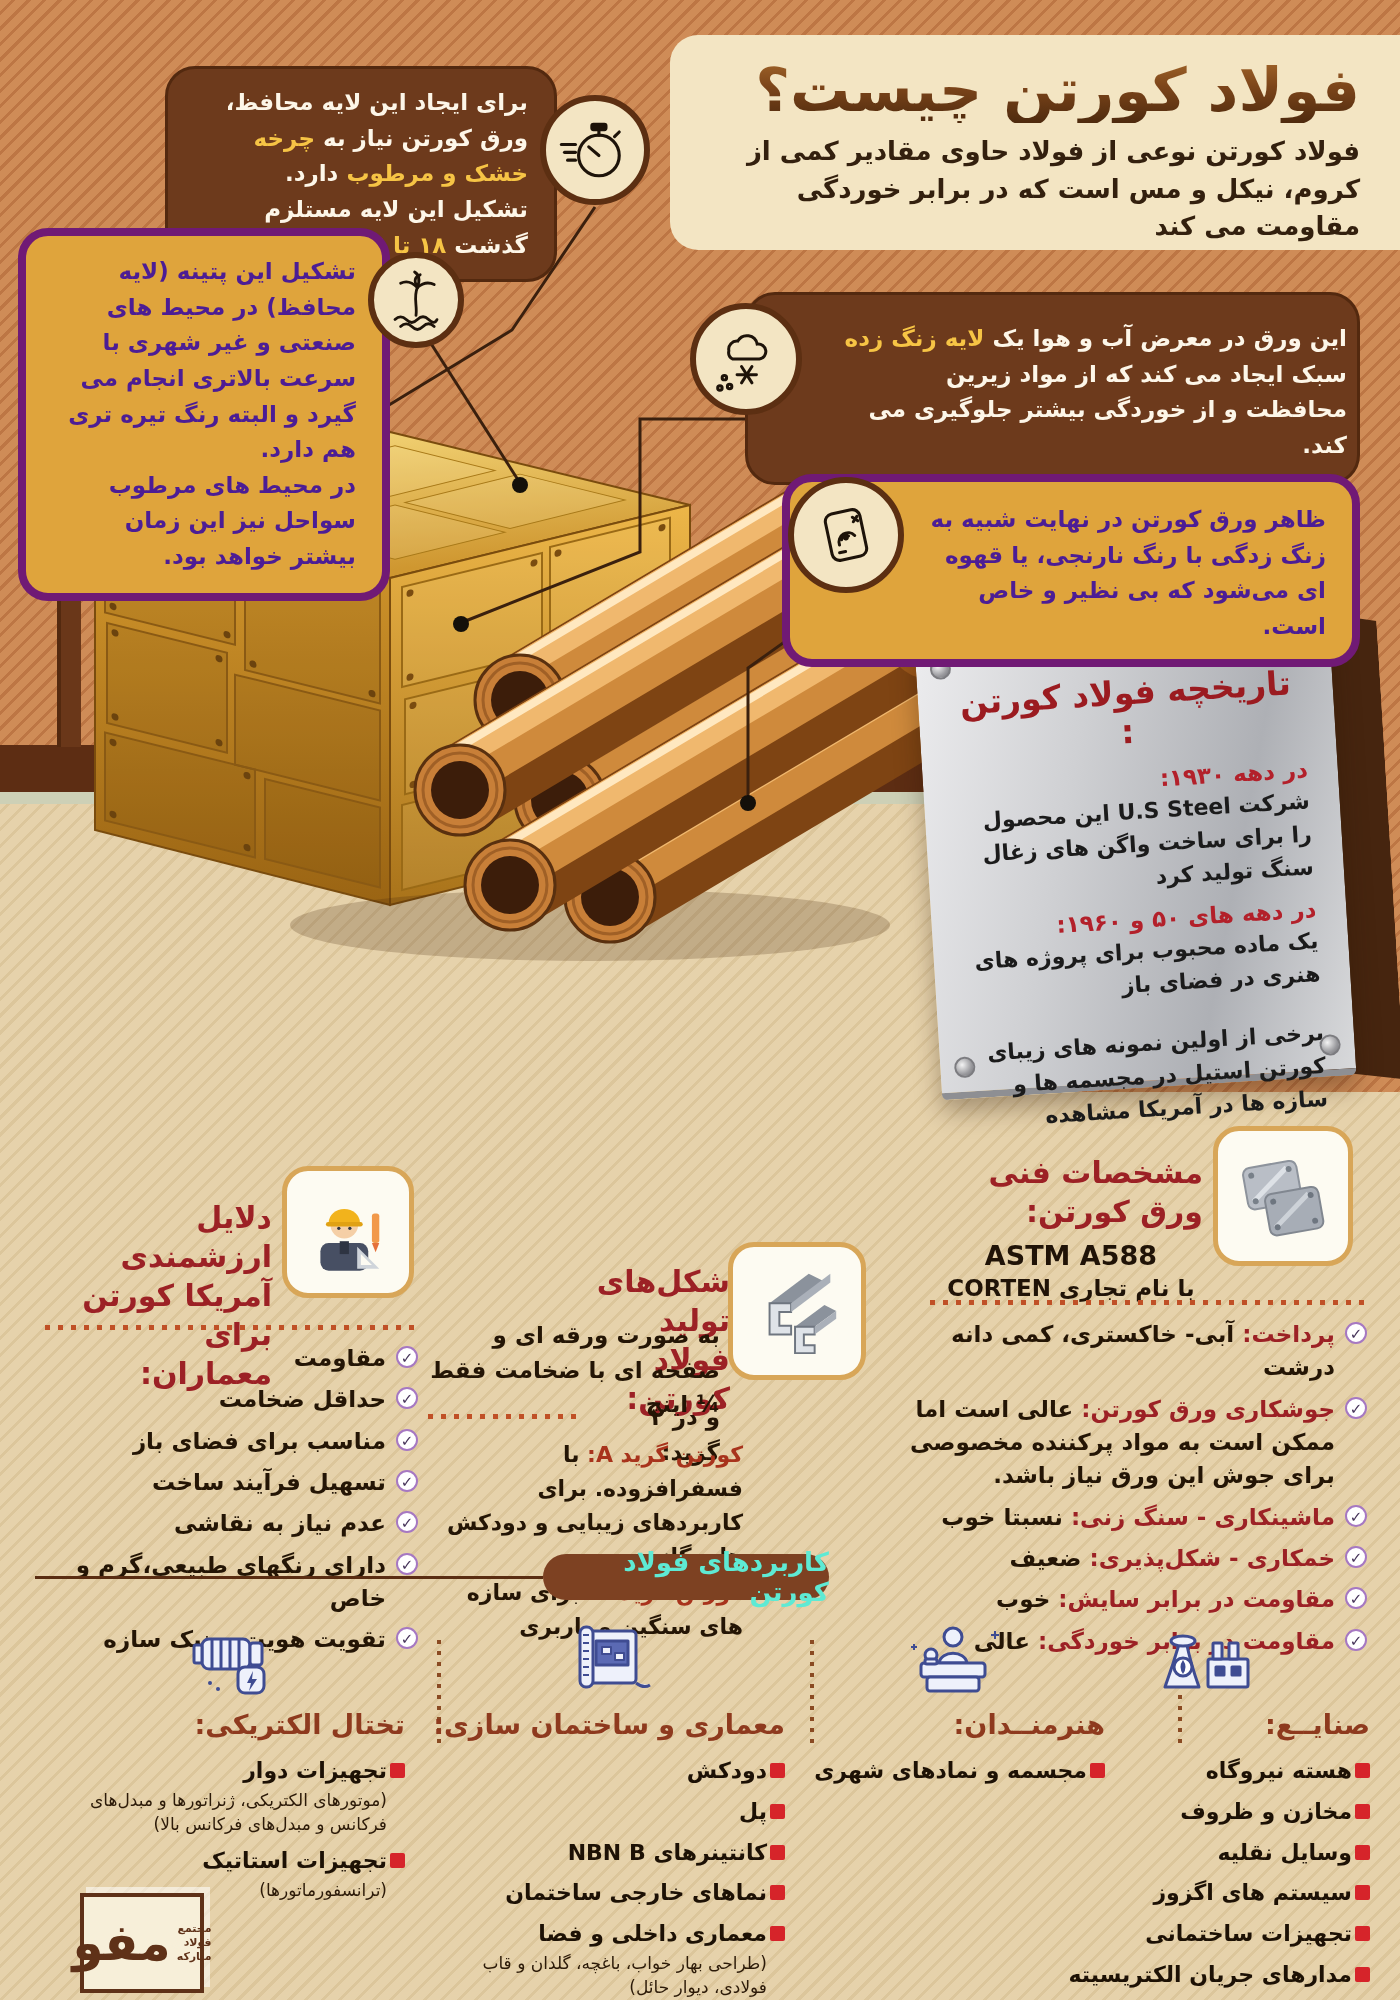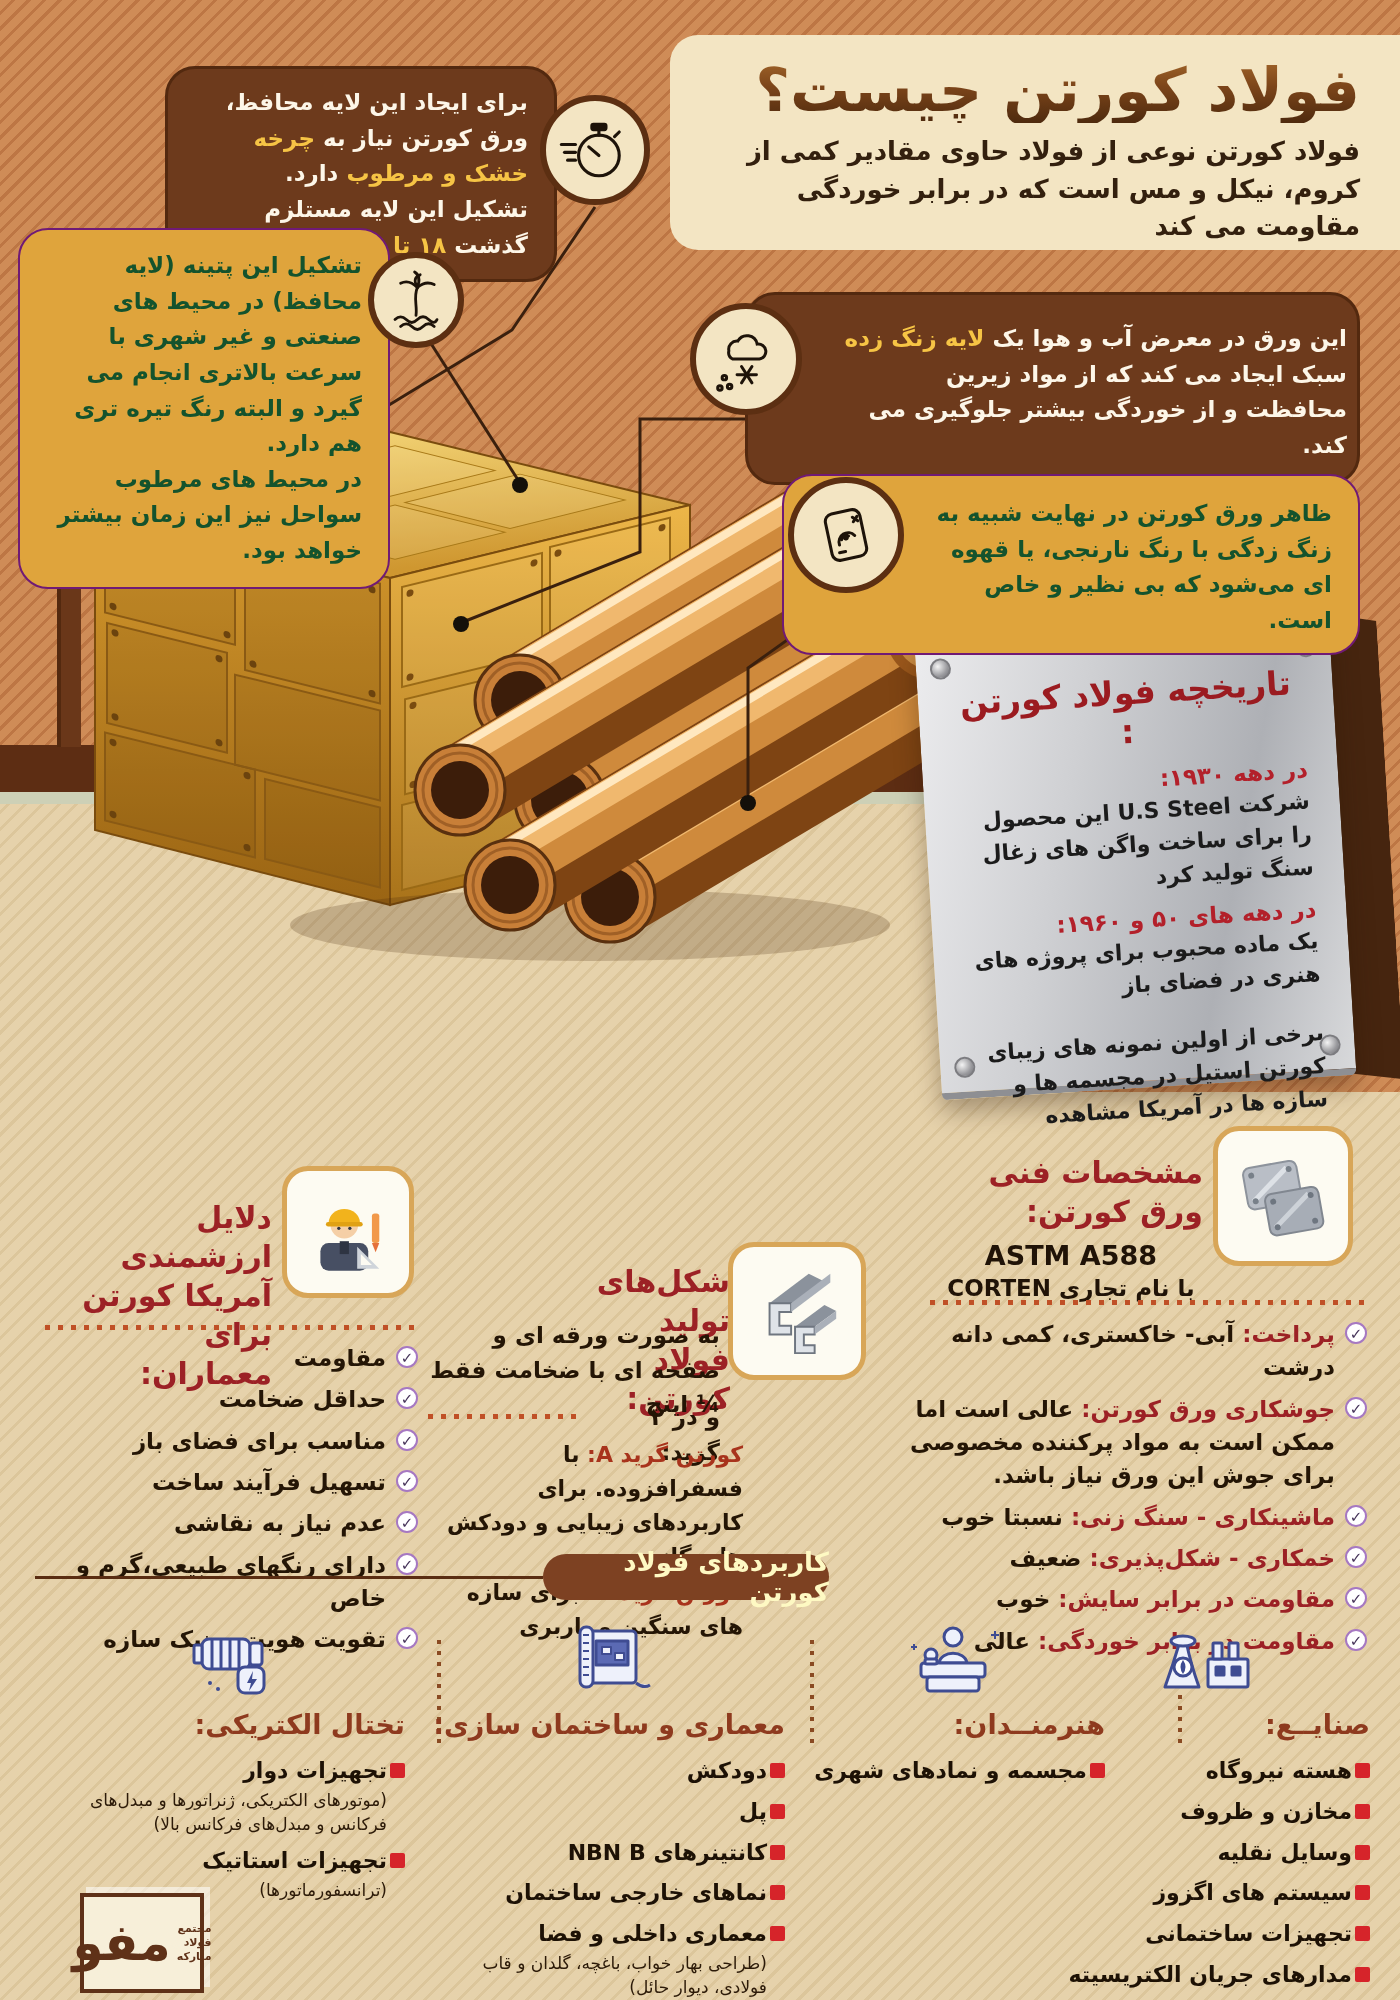--- a/index.html
+++ b/index.html
@@ -20,21 +20,21 @@
   
   .title-panel{left:670px;top:35px;width:730px;height:215px;background:#f3e5c3;
     border-radius:28px 0 0 28px;padding:22px 40px 0 20px;box-sizing:border-box;text-align:right;}
   .main-title{font-size:60px;font-weight:bold;line-height:1.1;
     background:linear-gradient(180deg,#a4672a 0%,#7c451a 45%,#4e2a0e 100%);
     -webkit-background-clip:text;background-clip:text;color:transparent;}
   .subtitle{margin-top:10px;font-size:26px;font-weight:bold;color:#33200e;line-height:1.45;}
   
   .bubble{box-sizing:border-box;border-radius:30px;font-weight:bold;font-size:23px;line-height:1.55;text-align:right;}
   .bubble.brown{background:#6d3a1c;border:3px solid #53290f;color:#fdf6e8;}
-  .bubble.gold{background:#dfa43c;border:2px solid #701a75;color:#14532d;}
+  .bubble.gold{background:#dfa43c;border:8px solid #701a75;color:#4c1d95;}
   .hl{color:#f6c445;}
   .callout-circle{border-radius:50%;background:#f3e5c3;border:6px solid #5c2f12;box-sizing:border-box;
     display:flex;align-items:center;justify-content:center;z-index:7;}
   
   .stand{left:1278px;top:605px;width:112px;height:478px;background:#46250f;
     transform:rotate(-3.5deg);clip-path:polygon(18% 0,100% 4%,100% 100%,0 96%);}
   .plate{left:928px;top:633px;width:415px;height:455px;transform:rotate(-3.5deg);
     background:linear-gradient(104deg,#ececee 0%,#cfd0d3 35%,#aeb0b5 70%,#d8d9db 100%);
     border-radius:6px;border-bottom:7px solid #8e8f93;box-shadow:0 12px 26px rgba(40,20,5,.35);
     box-sizing:border-box;padding:40px 30px 16px;text-align:right;}
@@ -55,21 +55,21 @@
   .chk-item{display:flex;gap:10px;font-size:23px;font-weight:bold;color:#241505;line-height:1.45;text-align:right;}
   .chk{flex:none;width:22px;height:22px;margin-top:4px;border:2px solid #a678c2;border-radius:50%;
     background:#fff;color:#46345a;font-size:15px;line-height:20px;text-align:center;box-sizing:border-box;}
   .chk::before{content:"✓";}
   .red{color:#9c2125;}
   .body-text{font-size:23px;font-weight:bold;color:#241505;line-height:1.5;text-align:right;}
   .grade{font-size:22px;font-weight:bold;line-height:1.55;color:#241505;text-align:right;margin-bottom:2px;}
   .gname{color:#a8331c;}
   
   .pill{left:543px;top:1554px;width:286px;height:46px;background:#7d4122;border-radius:26px;
-    display:flex;align-items:center;justify-content:center;font-size:26px;font-weight:bold;color:#fef9c3;}
+    display:flex;align-items:center;justify-content:center;font-size:26px;font-weight:bold;color:#5eead4;}
   .pill-line{left:35px;top:1576px;width:508px;height:3px;background:#5a2d12;}
   .app-col{top:1615px;}
   .app-icon{height:84px;display:flex;align-items:flex-end;justify-content:center;}
   .app-title{margin-top:10px;font-size:27px;font-weight:bold;color:#8e3a1e;text-align:right;}
   .app-list{list-style:none;margin:16px 0 0;padding:0;}
   .app-list li{display:flex;gap:3px;margin-bottom:10px;text-align:right;}
   .sq{flex:none;width:15px;height:15px;background:#d6242a;border-radius:2px;margin-top:7px;}
   .app-t{font-size:22px;font-weight:bold;color:#1d1105;white-space:nowrap;line-height:1.4;}
   .app-n{font-size:17px;color:#2c1a08;line-height:1.4;margin-top:2px;}
   

